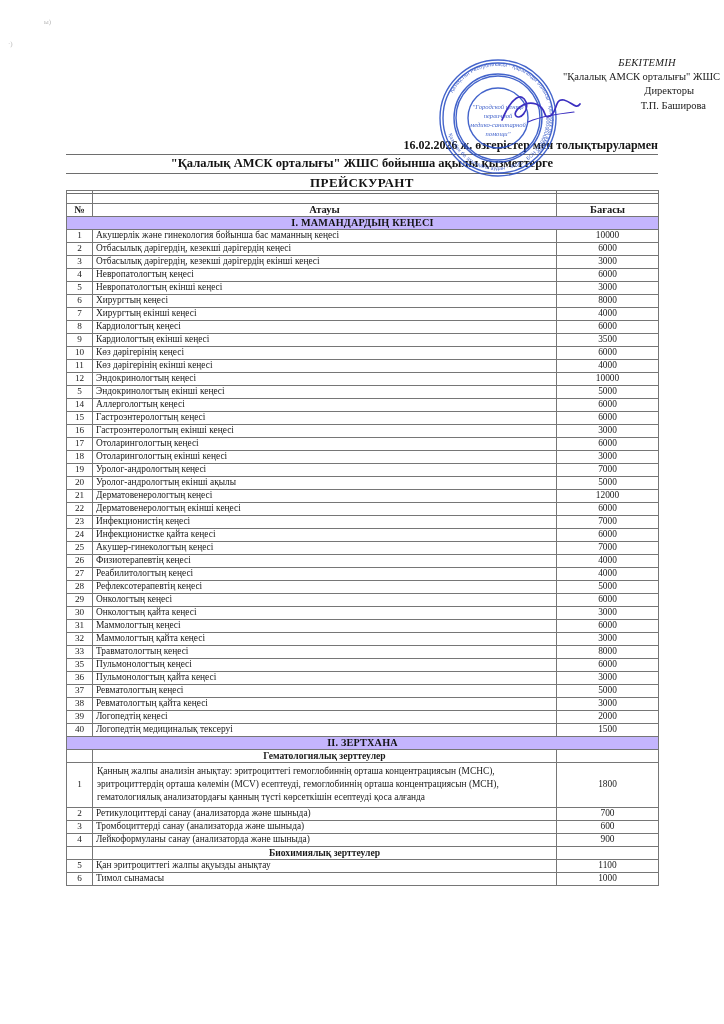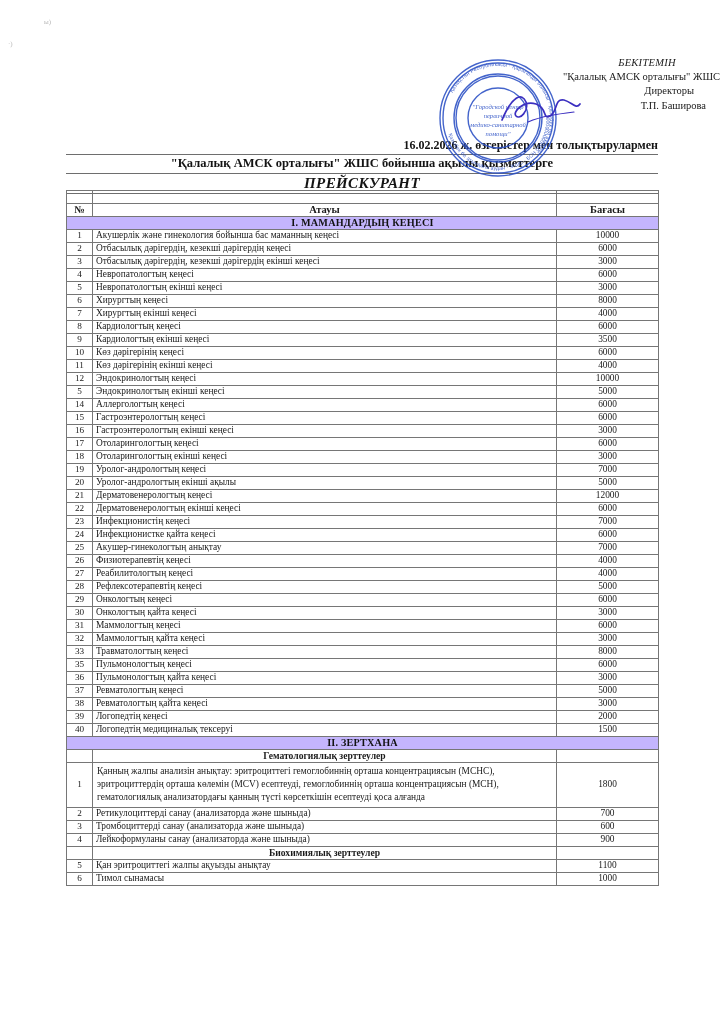--- a/index.html
+++ b/index.html
@@ -81,21 +81,21 @@
   }
   .titleblock .trow {
     border-bottom: 1px solid #6e6e6e;
     text-align: center;
     font-weight: bold;
     color: #141414;
     padding: 1px 0 2px;
   }
   .titleblock .t1 { font-size: 12px; line-height: 14px; text-align: right; }
   .titleblock .t2 { font-size: 12.5px; line-height: 15px; }
-  .titleblock .t3 { font-size: 15px; line-height: 16px; letter-spacing: .4px; font-style: italic; }
+  .titleblock .t3 { font-size: 13px; line-height: 16px; letter-spacing: .4px; }
 
   
   table.price {
     position: absolute;
     left: 66px;
     top: 190px;
     width: 592px;
     border-collapse: collapse;
     table-layout: fixed;
     font-size: 9.4px;
@@ -340,21 +340,21 @@
         <td class="name">Инфекционистің кеңесі</td>
         <td class="price">7000</td>
       </tr>
       <tr>
         <td class="num">24</td>
         <td class="name">Инфекционистке қайта кеңесі</td>
         <td class="price">6000</td>
       </tr>
       <tr>
         <td class="num">25</td>
-        <td class="name">Акушер-гинекологтың анықтау</td>
+        <td class="name">Акушер-гинекологтың кеңесі</td>
         <td class="price">7000</td>
       </tr>
       <tr>
         <td class="num">26</td>
         <td class="name">Физиотерапевтің кеңесі</td>
         <td class="price">4000</td>
       </tr>
       <tr>
         <td class="num">27</td>
         <td class="name">Реабилитологтың кеңесі</td>

